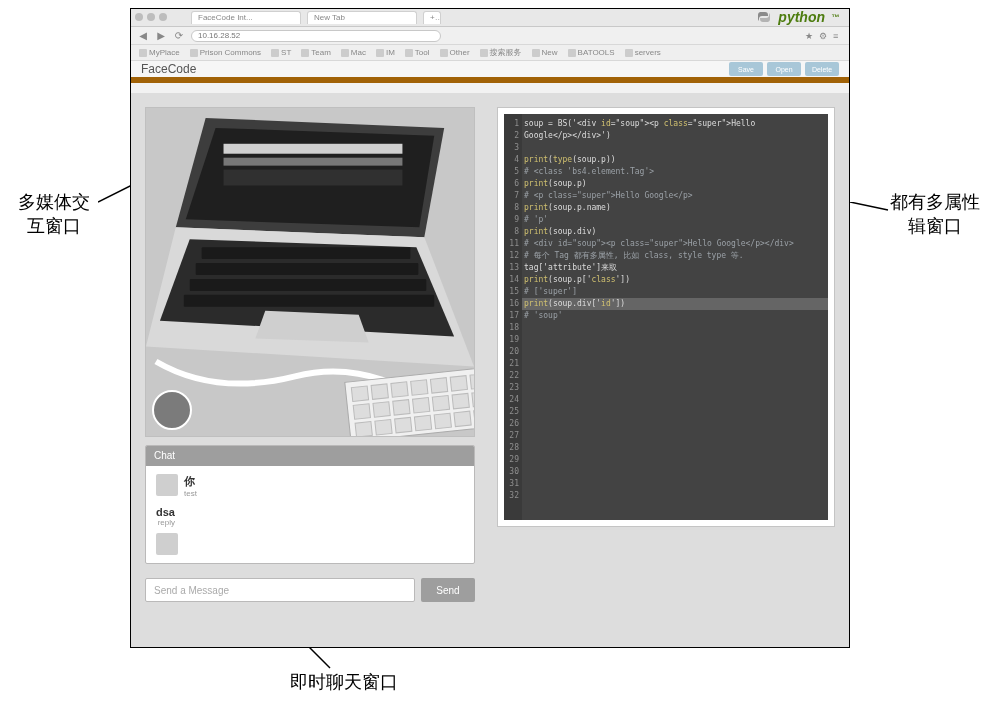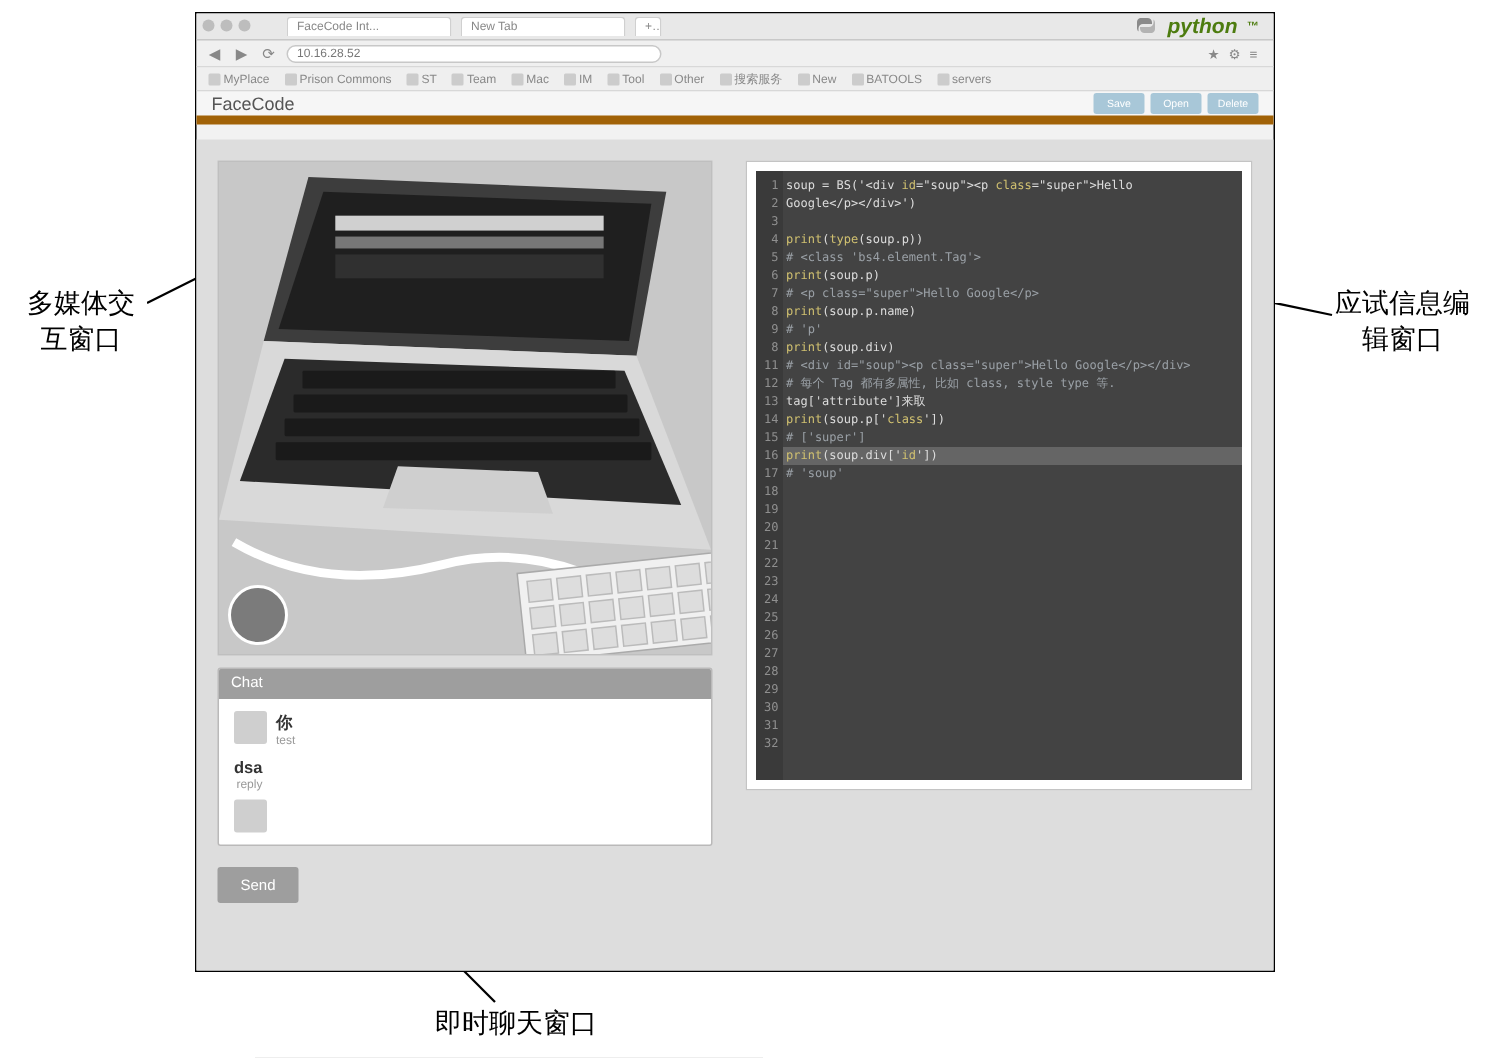--- a/index.html
+++ b/index.html
@@ -96,21 +96,21 @@
 <body>
 
 <div class="diagram">
 
   <div class="label" style="left:4px; top:190px; width:100px; white-space:pre;">多媒体交
 互窗口</div>
   <svg style="position:absolute; left:98px; top:178px;" width="50" height="26">
     <line x1="0" y1="24" x2="48" y2="0" stroke="#000" stroke-width="1.5"></line>
   </svg>
 
-  <div class="label" style="left:880px; top:190px; width:110px; white-space:pre;">应试信息编
+  <div class="label" style="left:880px; top:190px; width:110px; white-space:pre;">都有多属性
 辑窗口</div>
   <svg style="position:absolute; left:850px; top:202px;" width="40" height="20">
     <line x1="38" y1="8" x2="0" y2="0" stroke="#000" stroke-width="1.5"></line>
   </svg>
 
   <div class="label" style="left:264px; top:670px; width:160px;">即时聊天窗口</div>
   <svg style="position:absolute; left:302px; top:640px;" width="30" height="30">
     <line x1="0" y1="0" x2="28" y2="28" stroke="#000" stroke-width="1.5"></line>
   </svg>
 
@@ -280,20 +280,21 @@
               <div class="m-col">
                 <span class="name">dsa</span>
                 <span class="meta">reply</span>
               </div>
               <div class="av"></div>
             </div>
           </div>
         </div>
 
         <div class="input-row">
+          <div class="chat-input"><span style="color:#aaa">Send a Message</span></div>
           <button class="send-btn">Send</button>
         </div>
       </div>
 
       <div class="right-col">
         <div class="code-panel">
           <div class="code-inner">
             <div class="code-hl" style="top: 184px;"></div>
             <div class="code-gutter" id="gutter">
                 <div>1</div>

